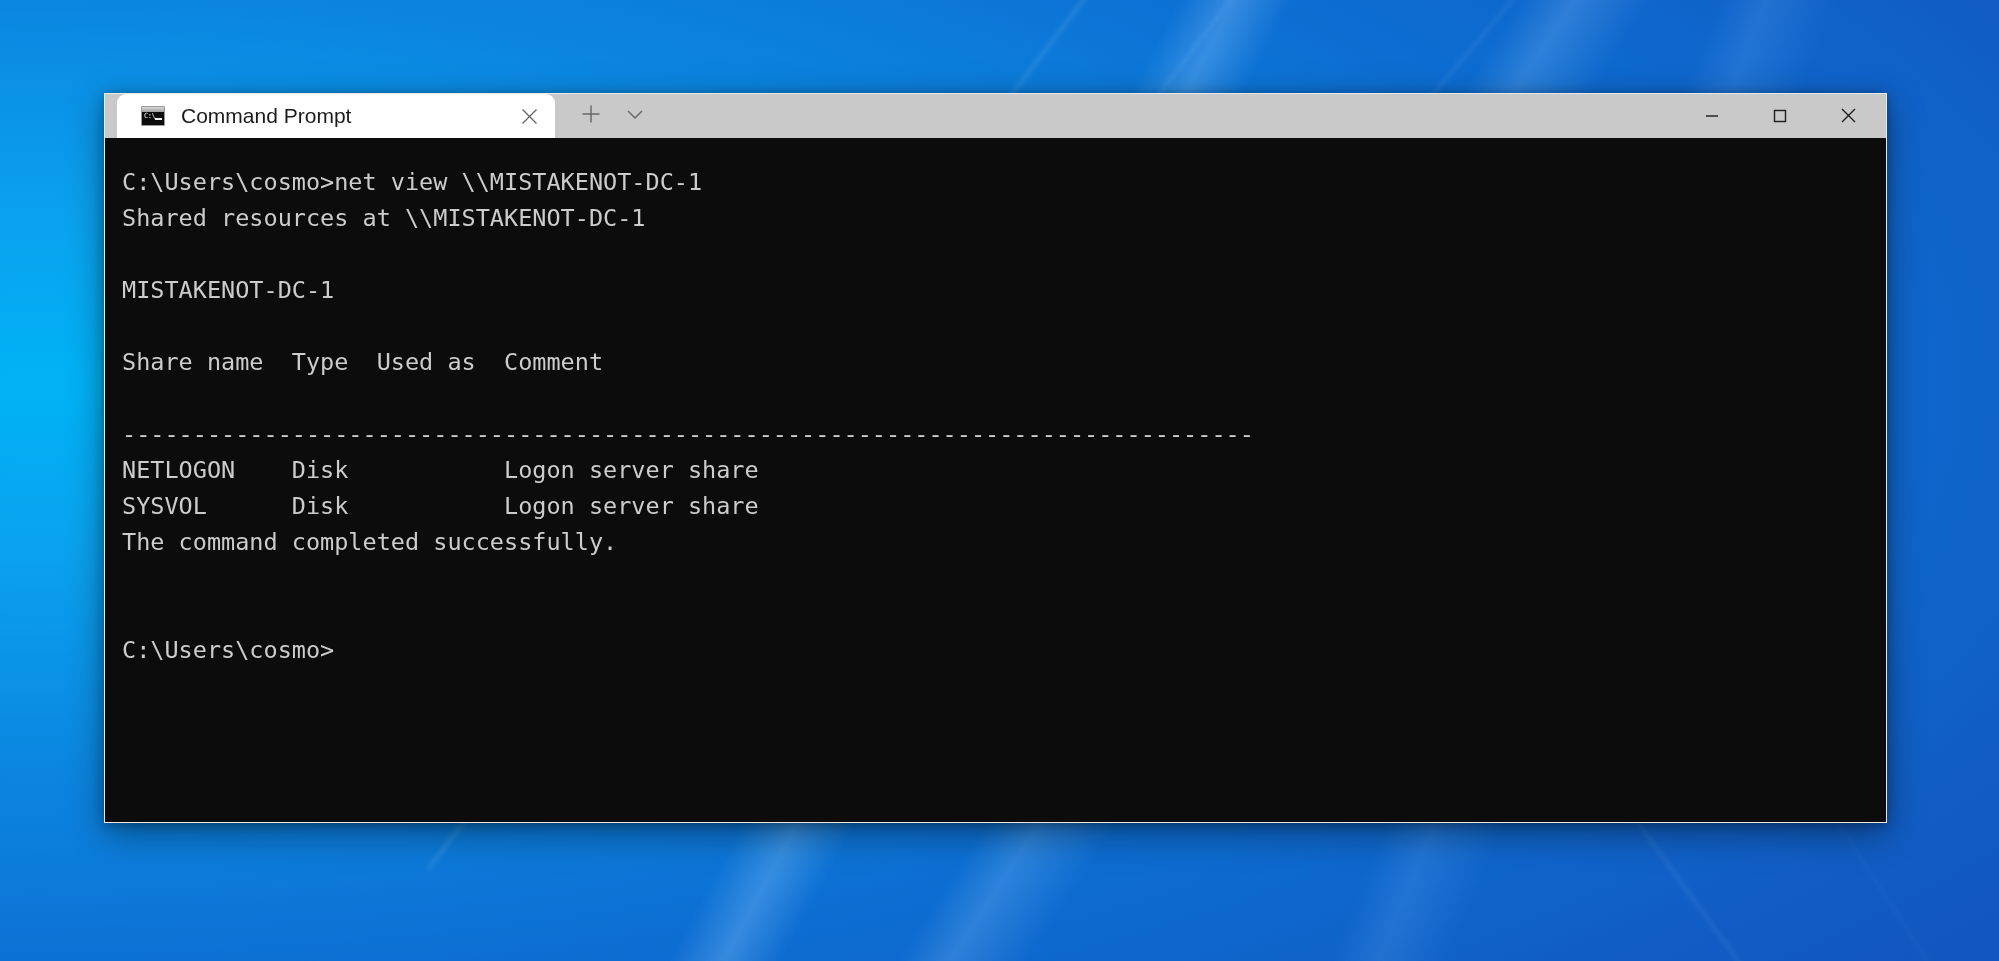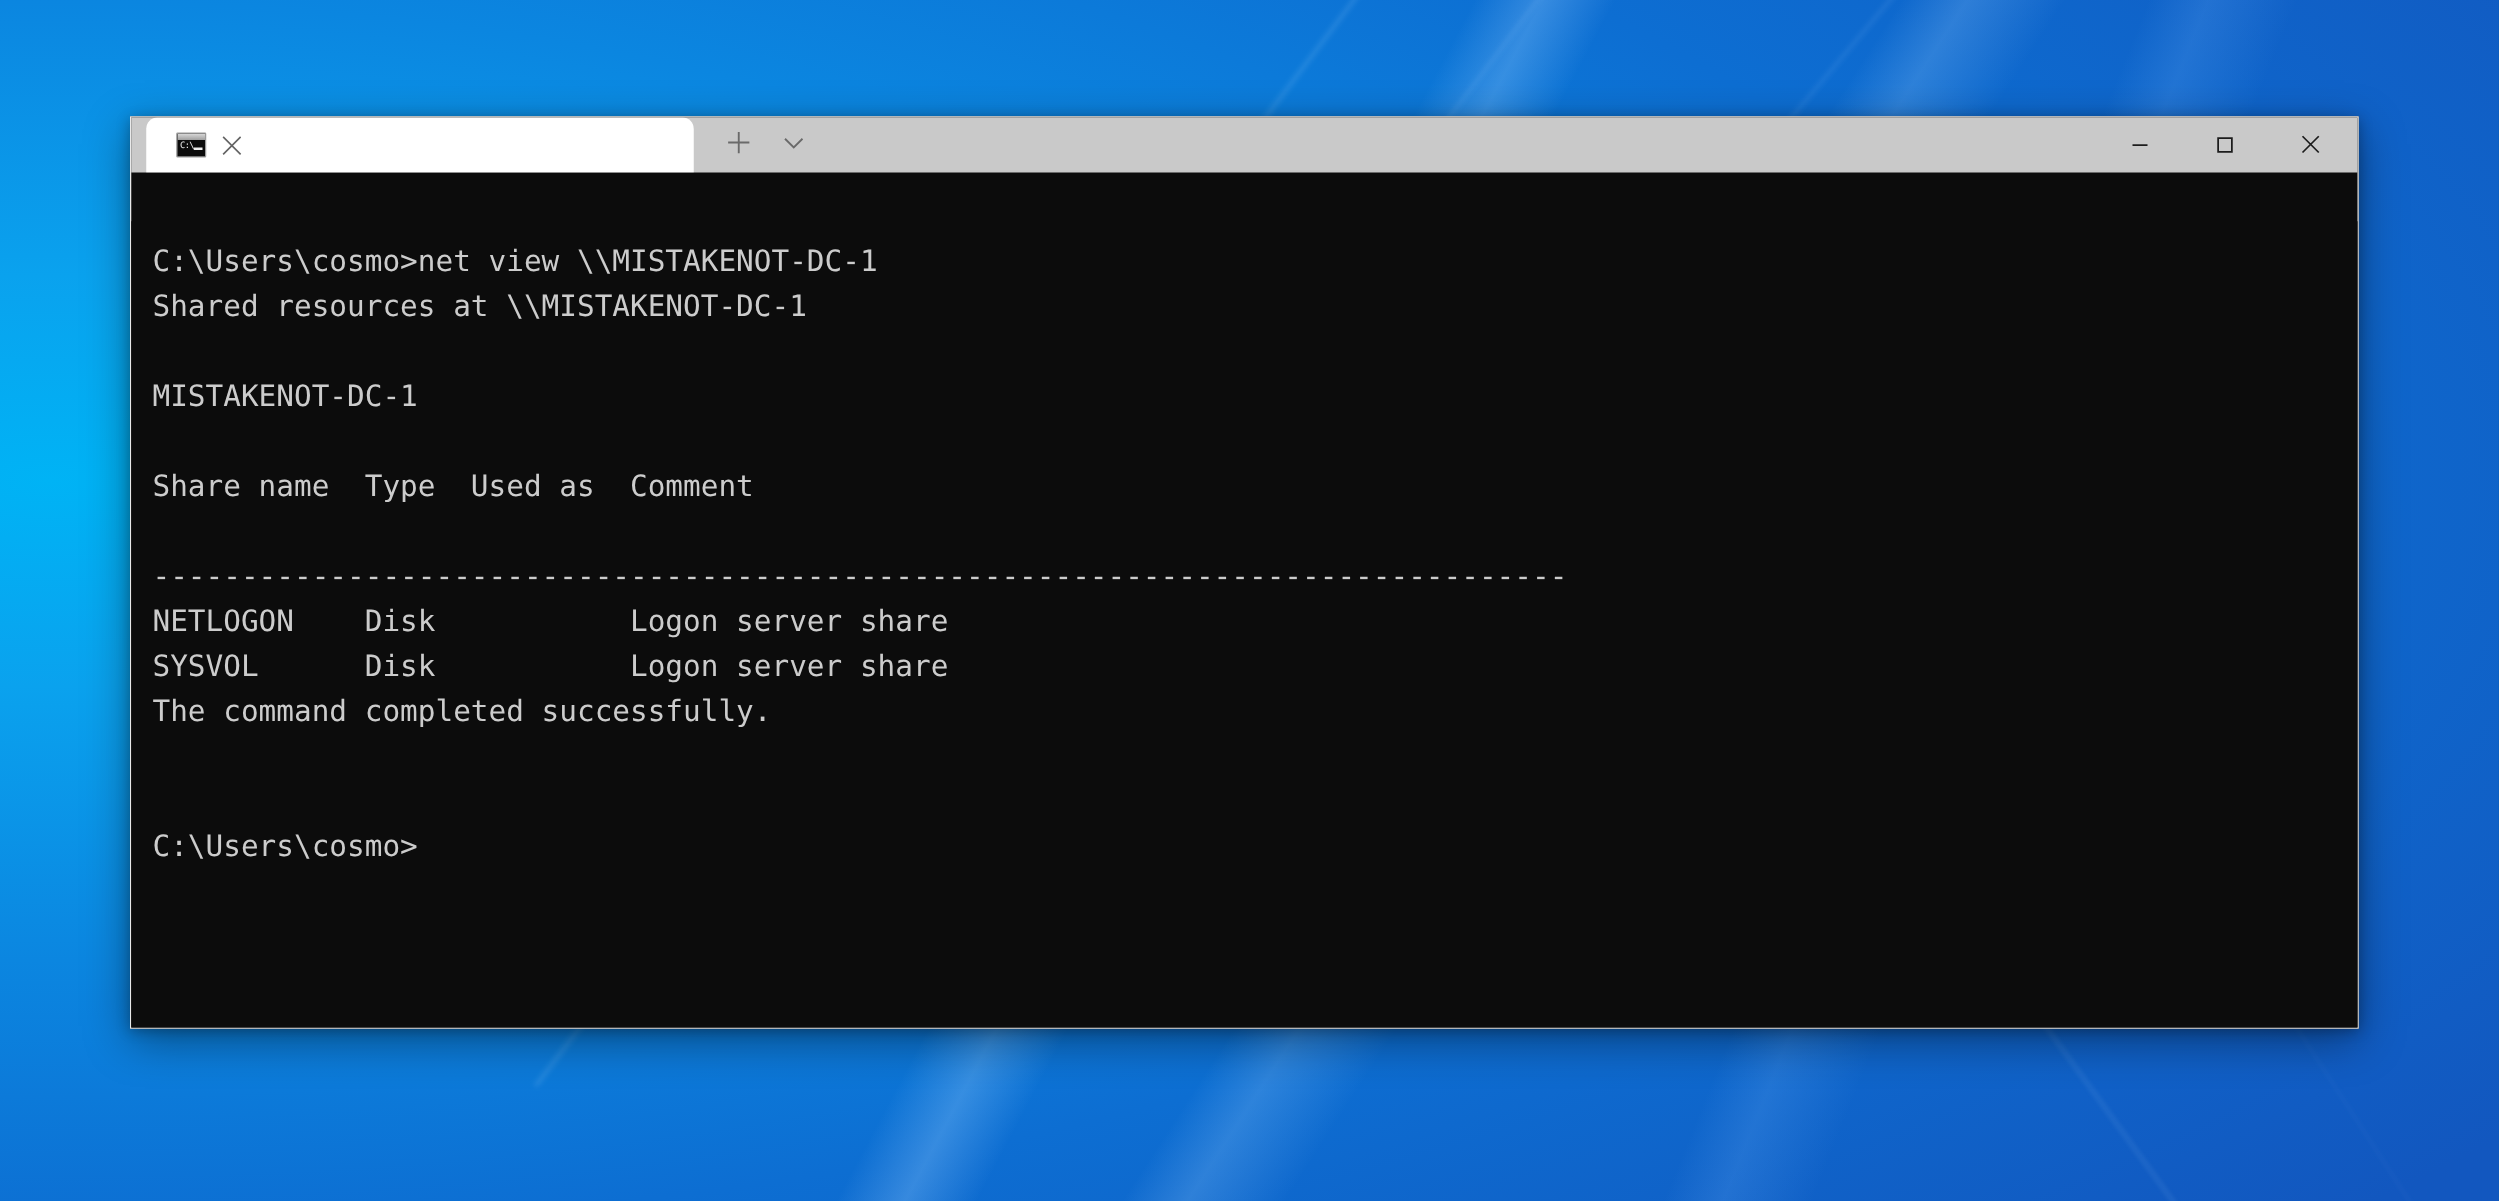--- a/index.html
+++ b/index.html
@@ -152,24 +152,23 @@
   .wincontrol.close-btn { margin-right: 4px; }
 
   
   #terminal {
     position: absolute;
     left: 0;
     right: 0;
     top: 44px;
     bottom: 0;
     background: #0c0c0c;
-    padding: 14px 0 0 17px;
-    box-sizing: border-box;
-    overflow: hidden;
-    margin-top: 39px;
+    padding: 26px 0 0 17px;
+    box-sizing: border-box;
+    overflow: hidden;
   }
   #terminal pre {
     margin: 0;
     font-family: "DejaVu Sans Mono", "Liberation Mono", monospace;
     font-size: 23.5px;
     line-height: 36px;
     color: #cccccc;
     letter-spacing: 0px;
     white-space: pre;
   }
@@ -187,20 +186,21 @@
 
 <div id="window">
 
   <div id="titlebar">
 
     <div class="tab">
       <div class="tab-icon">
         <span class="glyph">C:\</span>
         <span class="caret"></span>
       </div>
+      <div class="tab-title">Command Prompt</div>
       <div class="tab-close">
         <svg width="19" height="19" viewBox="0 0 19 19" aria-hidden="true">
           <path d="M2.5 2.5 L16.5 16.5 M16.5 2.5 L2.5 16.5" stroke="#636363" stroke-width="1.3" fill="none"></path>
         </svg>
       </div>
     </div>
 
     <div class="tabbar-btn plus">
       <svg width="22" height="22" viewBox="0 0 22 22" aria-hidden="true">
         <path d="M11 2.5 V19.5 M2.5 11 H19.5" stroke="#6a6a6a" stroke-width="1.5" fill="none"></path>

